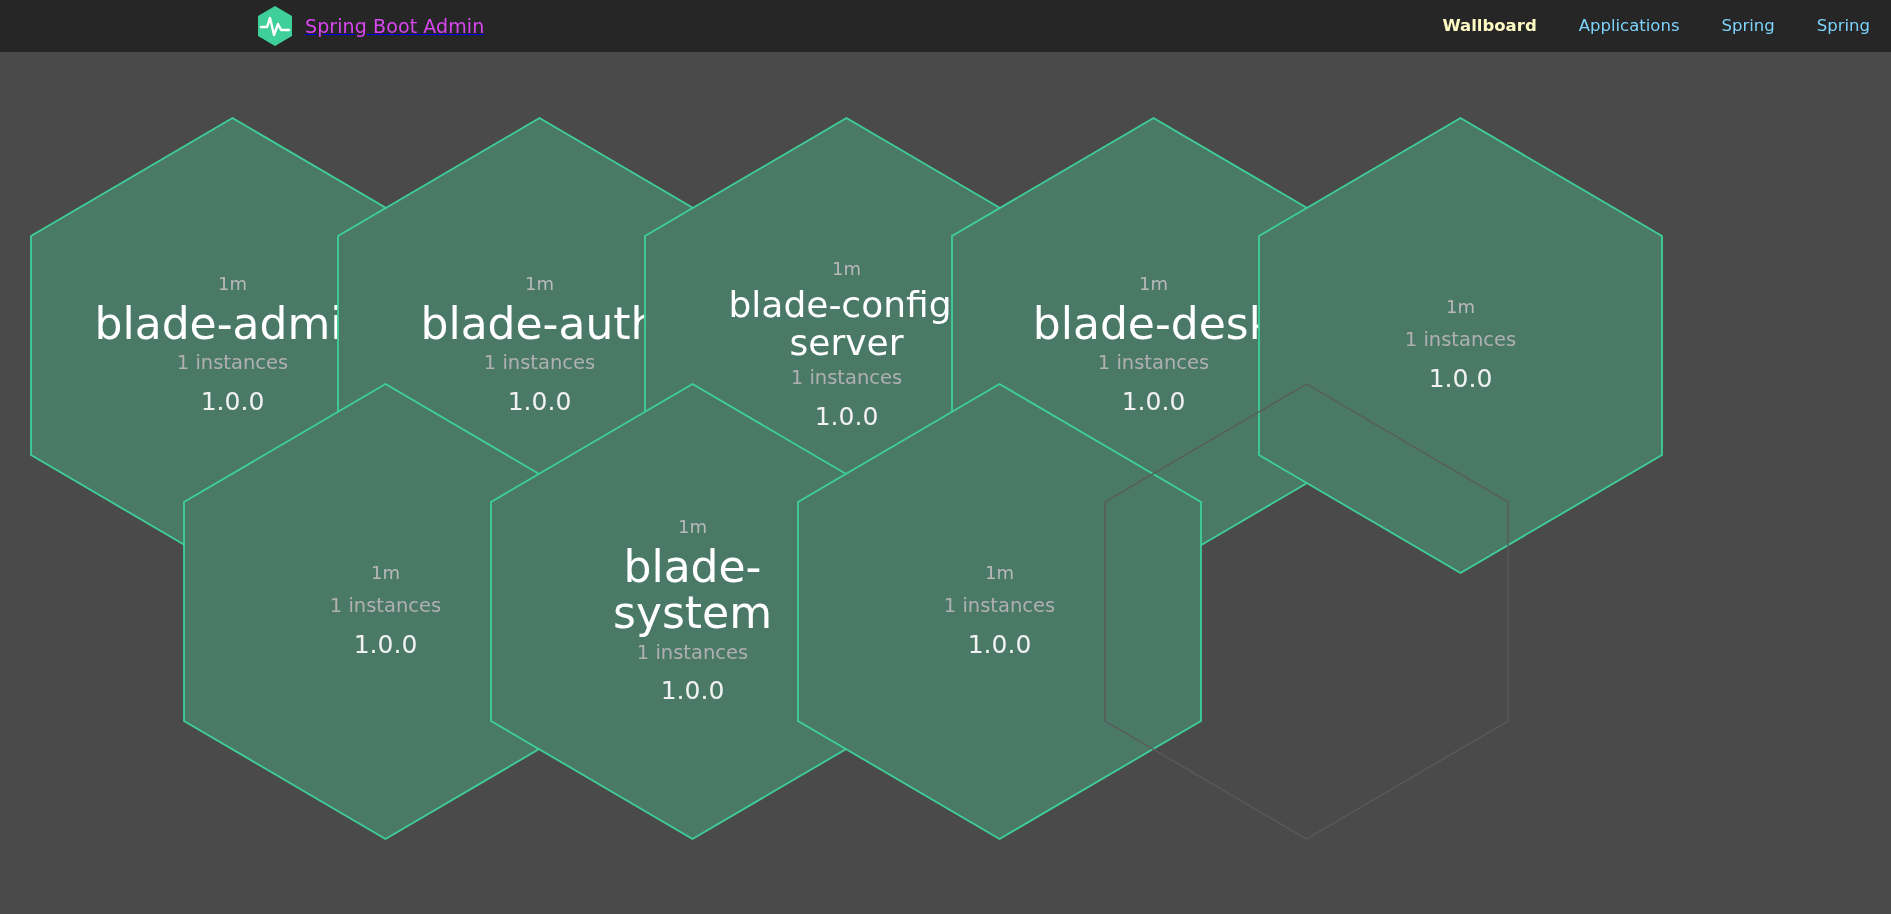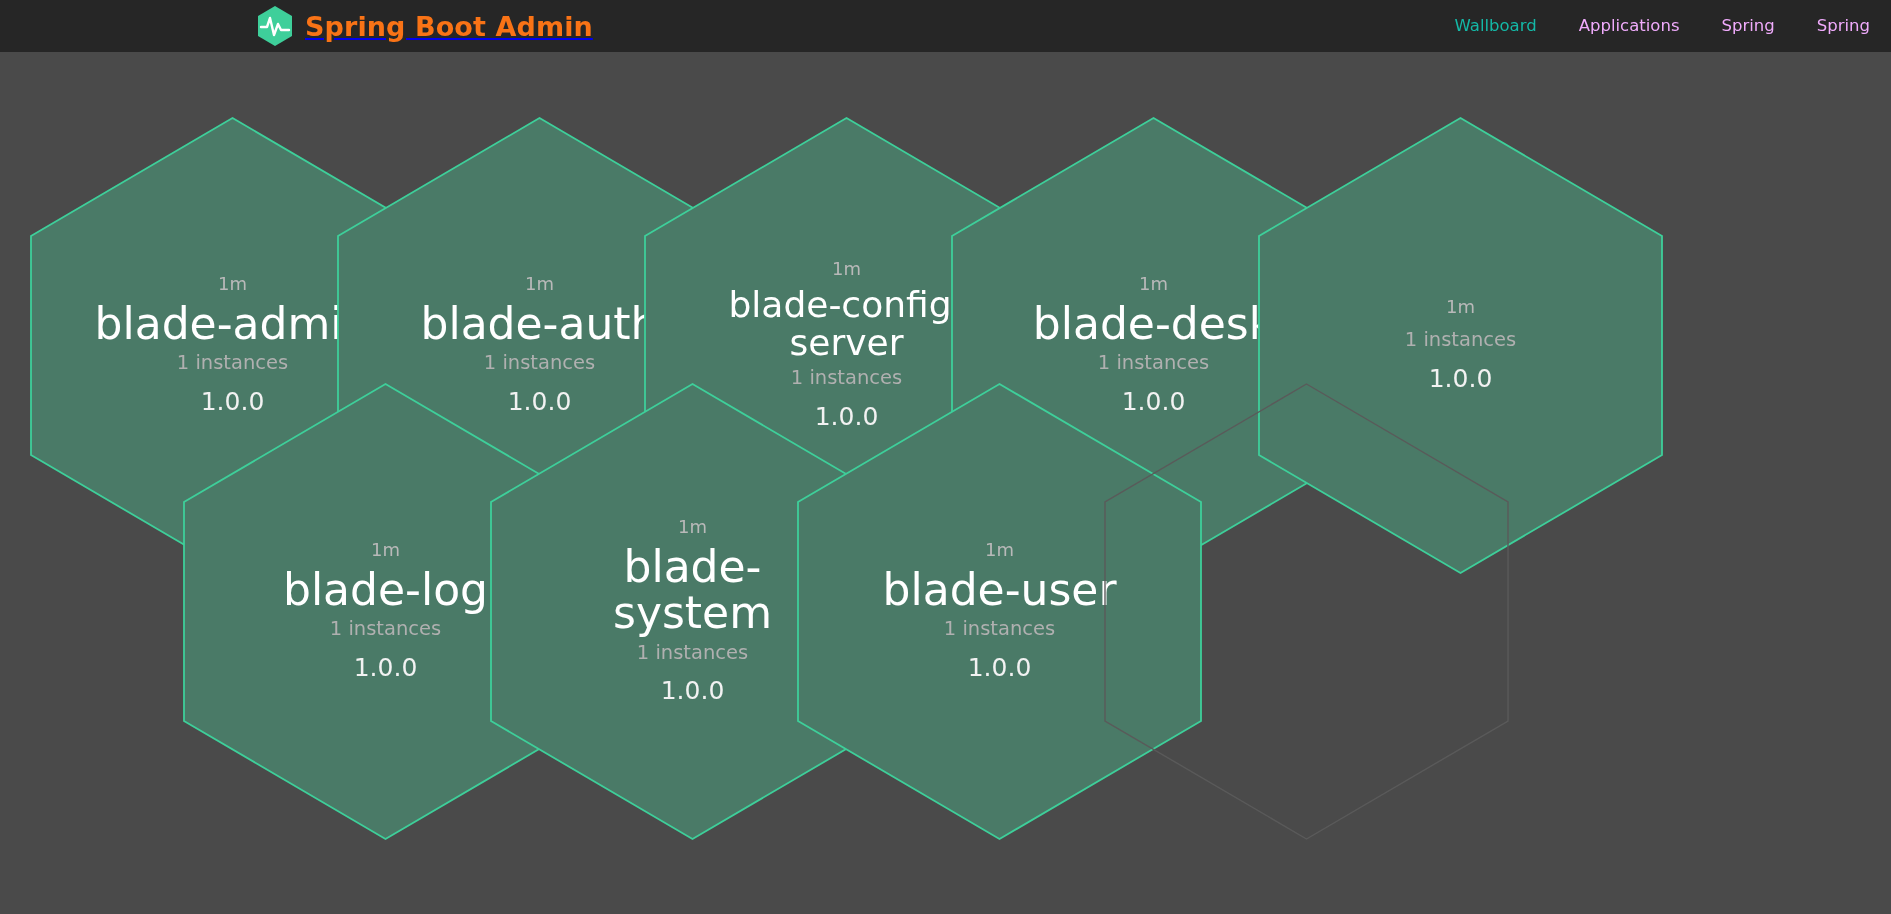--- a/index.html
+++ b/index.html
@@ -16,32 +16,32 @@
     width:1891px; height:52px;
     background:#262626;
     display:flex; align-items:center;
   }
   .brand {
     position:absolute; left:256px; top:0; height:52px;
     display:flex; align-items:center; gap:11px;
   }
   .brand-logo { width:38px; height:42px; display:block; }
   .brand-title {
-    color:#f97316; font-size:27px; font-weight:700;
+    color:#d946ef; font-size:19px; font-weight:400;
     letter-spacing:.1px; white-space:nowrap;
   }
   .navlinks {
     position:absolute; right:0px; top:0; height:52px;
     display:flex; align-items:center; gap:0px;
   }
   .navlink {
-    color:#f0abfc; font-size:16.5px; padding:0 21px;
+    color:#7dd3fc; font-size:16.5px; padding:0 21px;
     text-decoration:none; white-space:nowrap; line-height:52px;
   }
-  .navlink.active { color:#14b8a6; font-weight:400; }
+  .navlink.active { color:#fef9c3; font-weight:700; }
 
   
   .wallboard { position:absolute; left:0; top:52px; width:1891px; height:862px; }
 
   .hex {
     position:absolute;
     width:425px; height:471px;
   }
   .hex svg { position:absolute; left:0; top:0; width:425px; height:471px; }
   .hex-body {
@@ -147,21 +147,20 @@
         <div class="hex-instances">1 instances</div>
         <div class="hex-version">1.0.0</div>
       </div>
     </div>
     <div class="hex" style="left: 173px; top: 324px;">
       <svg viewBox="0 0 425 471" xmlns="http://www.w3.org/2000/svg">
         <polygon points="212.5,8 414,126 414,345 212.5,463 11,345 11,126" fill="#4a7a67" stroke="#3ecf9a" stroke-width="1.8"></polygon>
       </svg>
       <div class="hex-body">
         <div class="hex-uptime">1m</div>
-        <div class="hex-name">blade-log</div>
         <div class="hex-instances">1 instances</div>
         <div class="hex-version">1.0.0</div>
       </div>
     </div>
     <div class="hex" style="left: 480px; top: 324px;">
       <svg viewBox="0 0 425 471" xmlns="http://www.w3.org/2000/svg">
         <polygon points="212.5,8 414,126 414,345 212.5,463 11,345 11,126" fill="#4a7a67" stroke="#3ecf9a" stroke-width="1.8"></polygon>
       </svg>
       <div class="hex-body">
         <div class="hex-uptime">1m</div>
@@ -169,21 +168,20 @@
         <div class="hex-instances">1 instances</div>
         <div class="hex-version">1.0.0</div>
       </div>
     </div>
     <div class="hex" style="left: 787px; top: 324px;">
       <svg viewBox="0 0 425 471" xmlns="http://www.w3.org/2000/svg">
         <polygon points="212.5,8 414,126 414,345 212.5,463 11,345 11,126" fill="#4a7a67" stroke="#3ecf9a" stroke-width="1.8"></polygon>
       </svg>
       <div class="hex-body">
         <div class="hex-uptime">1m</div>
-        <div class="hex-name">blade-user</div>
         <div class="hex-instances">1 instances</div>
         <div class="hex-version">1.0.0</div>
       </div>
     </div>
     <div class="hex empty" style="left: 1094px; top: 324px;">
       <svg viewBox="0 0 425 471" xmlns="http://www.w3.org/2000/svg">
         <polygon points="212.5,8 414,126 414,345 212.5,463 11,345 11,126" fill="none" stroke="#5a5a5a" stroke-width="1.4"></polygon>
       </svg>
     </div>
   </div>

